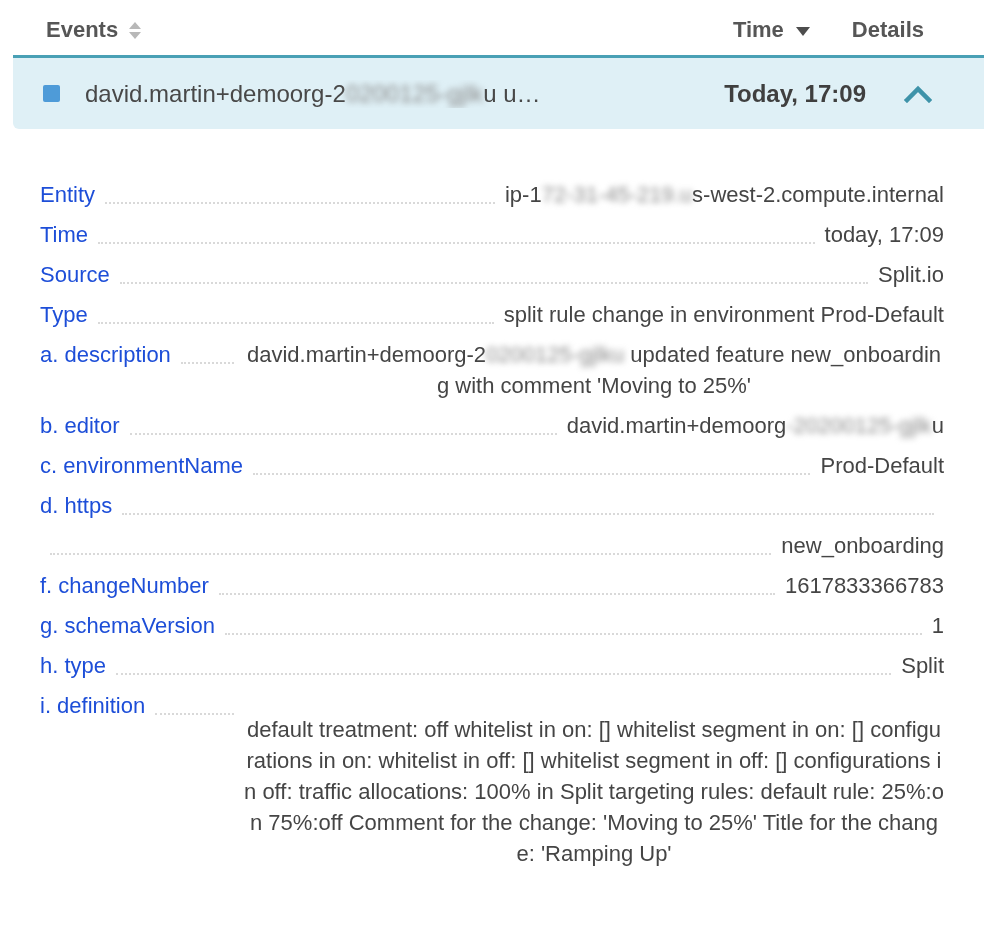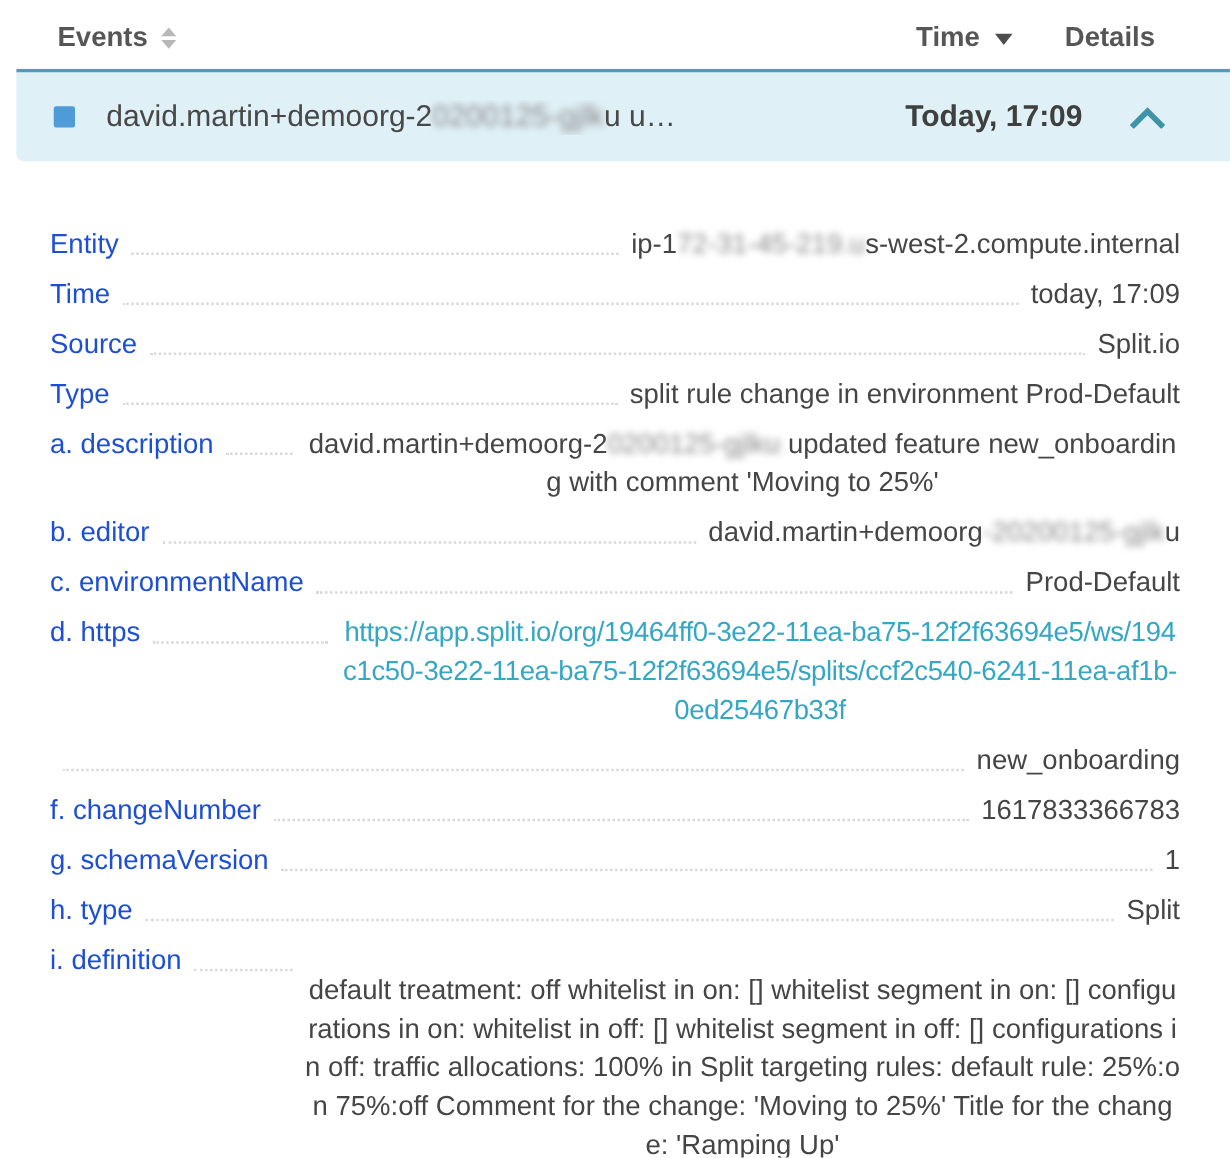--- a/index.html
+++ b/index.html
@@ -114,21 +114,20 @@
       <span class="dvalue"><span>david.martin+demoorg</span><span class="blur">-20200125-gjlk</span><span>u</span></span>
     </div>
     <div class="drow">
       <span class="dlabel">c. environmentName</span>
       <span class="leader"></span>
       <span class="dvalue"><span>Prod-Default</span></span>
     </div>
     <div class="drow">
       <span class="dlabel">d. https</span>
       <span class="leader"></span>
-      <a class="dvalue dlink wrap" style="max-width: 672px;"><span>https://app.split.io/org/19464ff0-3e22-11ea-ba75-12f2f63694e5/ws/194c1c50-3e22-11ea-ba75-12f2f63694e5/splits/ccf2c540-6241-11ea-af1b-0ed25467b33f</span></a>
     </div>
     <div class="drow">
       <span class="leader"></span>
       <span class="dvalue"><span>new_onboarding</span></span>
     </div>
     <div class="drow">
       <span class="dlabel">f. changeNumber</span>
       <span class="leader"></span>
       <span class="dvalue"><span>1617833366783</span></span>
     </div>

